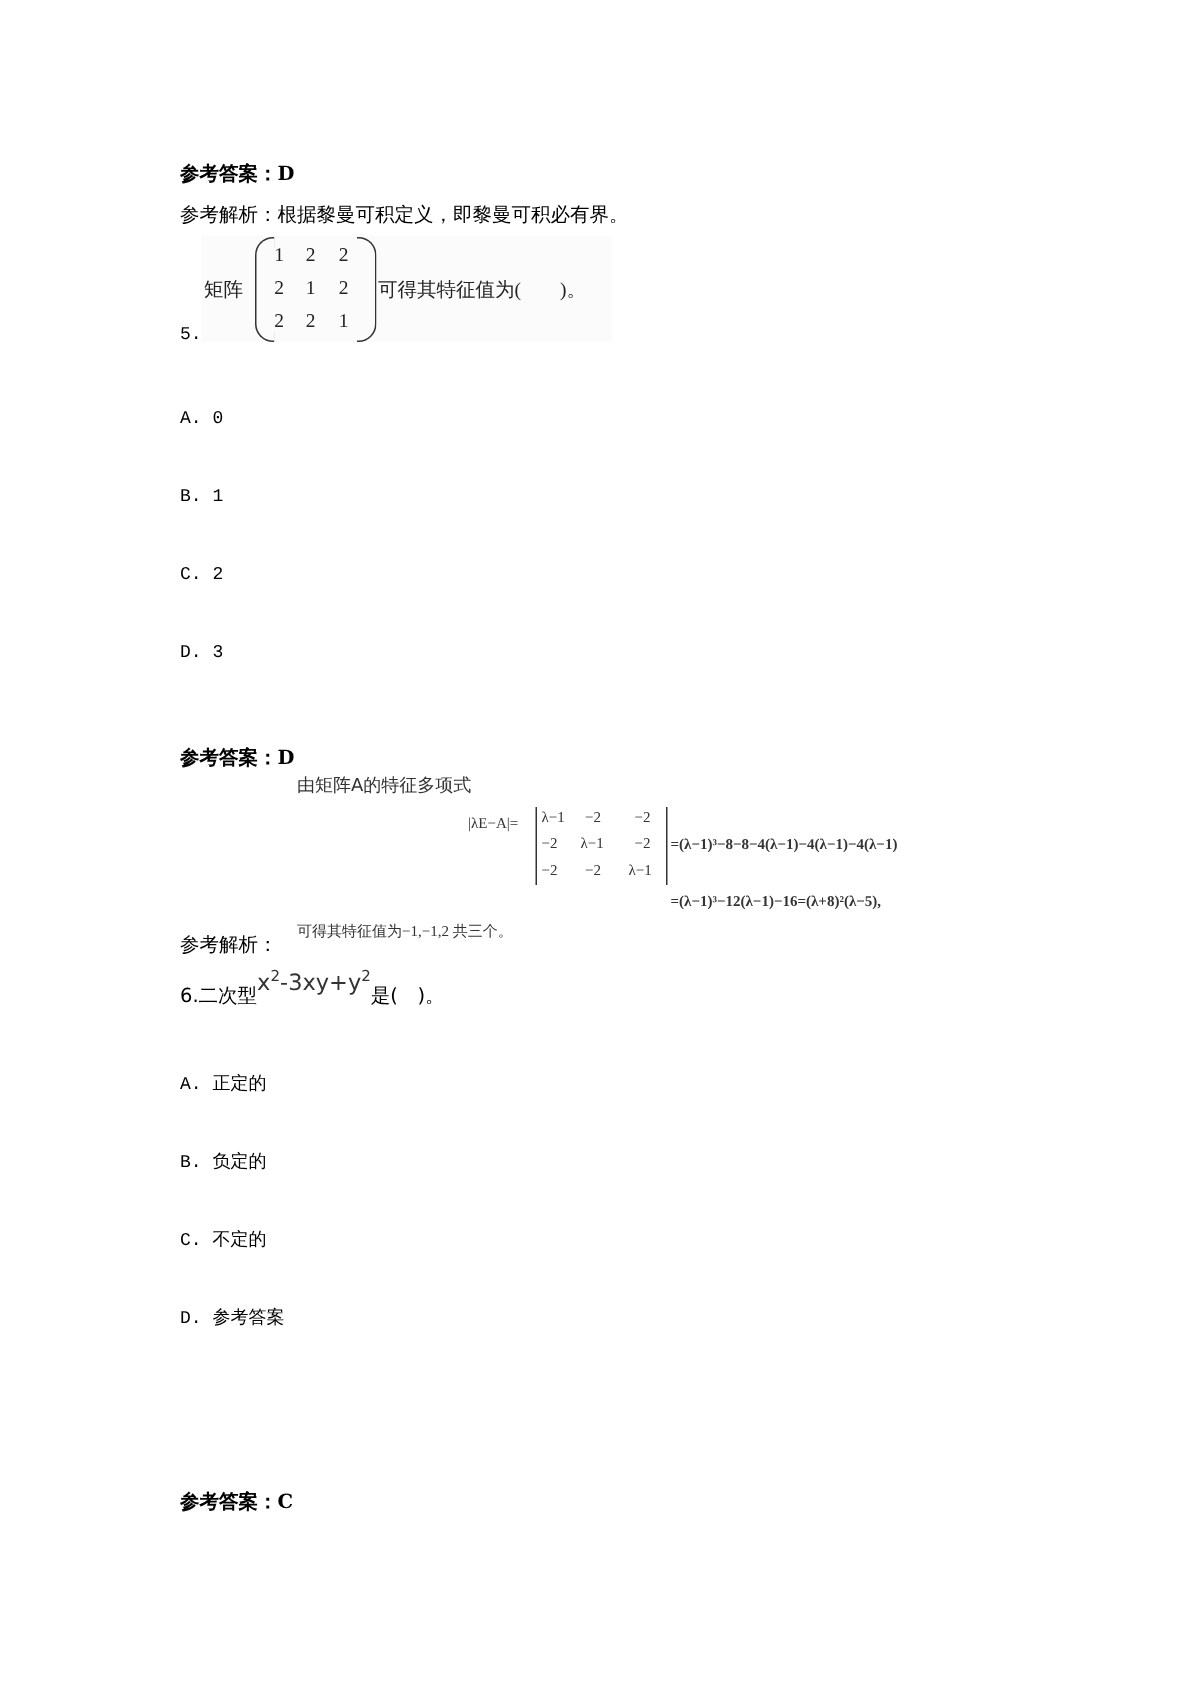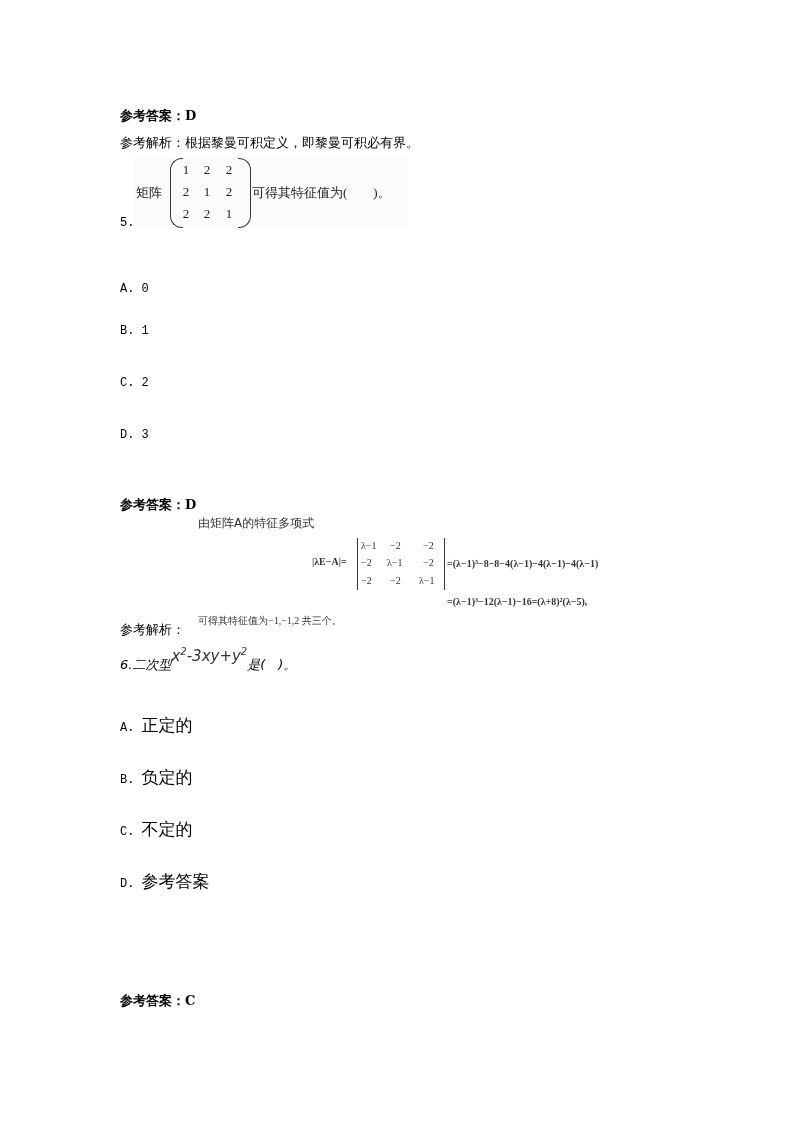--- a/index.html
+++ b/index.html
@@ -1,21 +1,21 @@
 <!DOCTYPE html>
 <html><head>
 <meta charset="utf-8">
 <style>
   html, body { margin:0; padding:0; background:#ffffff; }
   body { width:794px; height:1123px; position:relative; overflow:hidden; color:#000; }
   .abs { position:absolute; white-space:nowrap; }
   .answer { font-family:"DejaVu Serif", serif; font-size:13px; font-weight:bold; }
   .text { font-family:"DejaVu Sans", sans-serif; font-size:13px; }
   .mono { font-family:"Liberation Mono", monospace; font-size:12px; }
-  .cjk { font-family:"DejaVu Sans", sans-serif; font-size:17px; }
+  .cjk { font-family:"DejaVu Sans", sans-serif; font-size:12px; }
 
   
   .fig-matrix { position:absolute; left:134px; top:157px; width:274px; height:71px; background:#fbfbfb; font-family:"Liberation Serif", serif; font-size:13px; color:#222; }
   .fig-matrix .lbl { position:absolute; left:2px; top:27px; }
   .fig-matrix .paren { position:absolute; top:1px; width:12px; height:68px; border:1.5px solid #333; }
   .fig-matrix .paren.l { left:36px; border-right:none; border-radius:12px 0 0 12px; }
   .fig-matrix .paren.r { left:104px; border-left:none; border-radius:0 12px 12px 0; }
   .fig-matrix .cell { position:absolute; width:20px; text-align:center; }
   .fig-matrix .tail { position:absolute; left:118px; top:27px; }
 
@@ -50,57 +50,57 @@
   <span class="cell" style="left:85px;top:5px;">2</span>
   <span class="cell" style="left:42px;top:27px;">2</span>
   <span class="cell" style="left:63px;top:27px;">1</span>
   <span class="cell" style="left:85px;top:27px;">2</span>
   <span class="cell" style="left:42px;top:49px;">2</span>
   <span class="cell" style="left:63px;top:49px;">2</span>
   <span class="cell" style="left:85px;top:49px;">1</span>
   <span class="tail">可得其特征值为(　　)。</span>
 </div>
 
-<div class="abs mono" style="left:120px;top:272px;margin-top:10px;">
+<div class="abs mono" style="left:120px;top:272px;">
   <span>A.</span> <span>0</span>
 </div>
 <div class="abs mono" style="left:120px;top:324px;">
   <span>B.</span> <span>1</span>
 </div>
 <div class="abs mono" style="left:120px;top:376px;">
   <span>C.</span> <span>2</span>
 </div>
 <div class="abs mono" style="left:120px;top:428px;">
   <span>D.</span> <span>3</span>
 </div>
 
 <div class="abs answer" style="left:120px;top:496px;">
   <span>参考答案：</span><span>D</span>
 </div>
 
 <div class="fig-det-title">由矩阵A的特征多项式</div>
-<div class="fig-det" style="left:312px;top:556px;font-weight:bold;">|λE−A|=</div>
+<div class="fig-det" style="left:312px;top:544px;font-weight:normal;">|λE−A|=</div>
 <div class="det-bar" style="left:357px;top:538px;height:52px;"></div>
 <div class="det-bar" style="left:444px;top:538px;height:52px;"></div>
 <span class="det-cell" style="left:361px;top:540px;">λ−1</span>
 <span class="det-cell" style="left:390px;top:540px;">−2</span>
 <span class="det-cell" style="left:423px;top:540px;">−2</span>
 <span class="det-cell" style="left:361px;top:557px;">−2</span>
 <span class="det-cell" style="left:387px;top:557px;">λ−1</span>
 <span class="det-cell" style="left:423px;top:557px;">−2</span>
 <span class="det-cell" style="left:361px;top:575px;">−2</span>
 <span class="det-cell" style="left:390px;top:575px;">−2</span>
 <span class="det-cell" style="left:419px;top:575px;">λ−1</span>
 <div class="fig-det" style="left:447px;top:558px;">=(λ−1)³−8−8−4(λ−1)−4(λ−1)−4(λ−1)</div>
 <div class="fig-det" style="left:447px;top:596px;">=(λ−1)³−12(λ−1)−16=(λ+8)²(λ−5),</div>
 <div class="det-note">可得其特征值为−1,−1,2 共三个。</div>
 
 <div class="abs text" style="left:120px;top:621px;">参考解析：</div>
 
-<div class="abs text" style="left:120px;top:654px;font-style:italic;">
+<div class="abs text" style="left:120px;top:654px;">
   <span>6.</span><span>二次型</span><span class="quad" style="position:relative;top:-8px;"><span>x</span><sup>2</sup><span>-3xy+y</span><sup>2</sup></span><span>是(　)。</span>
 </div>
 
 <div class="abs mono" style="left:120px;top:714px;">
   <span>A.</span> <span class="cjk">正定的</span>
 </div>
 <div class="abs mono" style="left:120px;top:766px;">
   <span>B.</span> <span class="cjk">负定的</span>
 </div>
 <div class="abs mono" style="left:120px;top:818px;">

